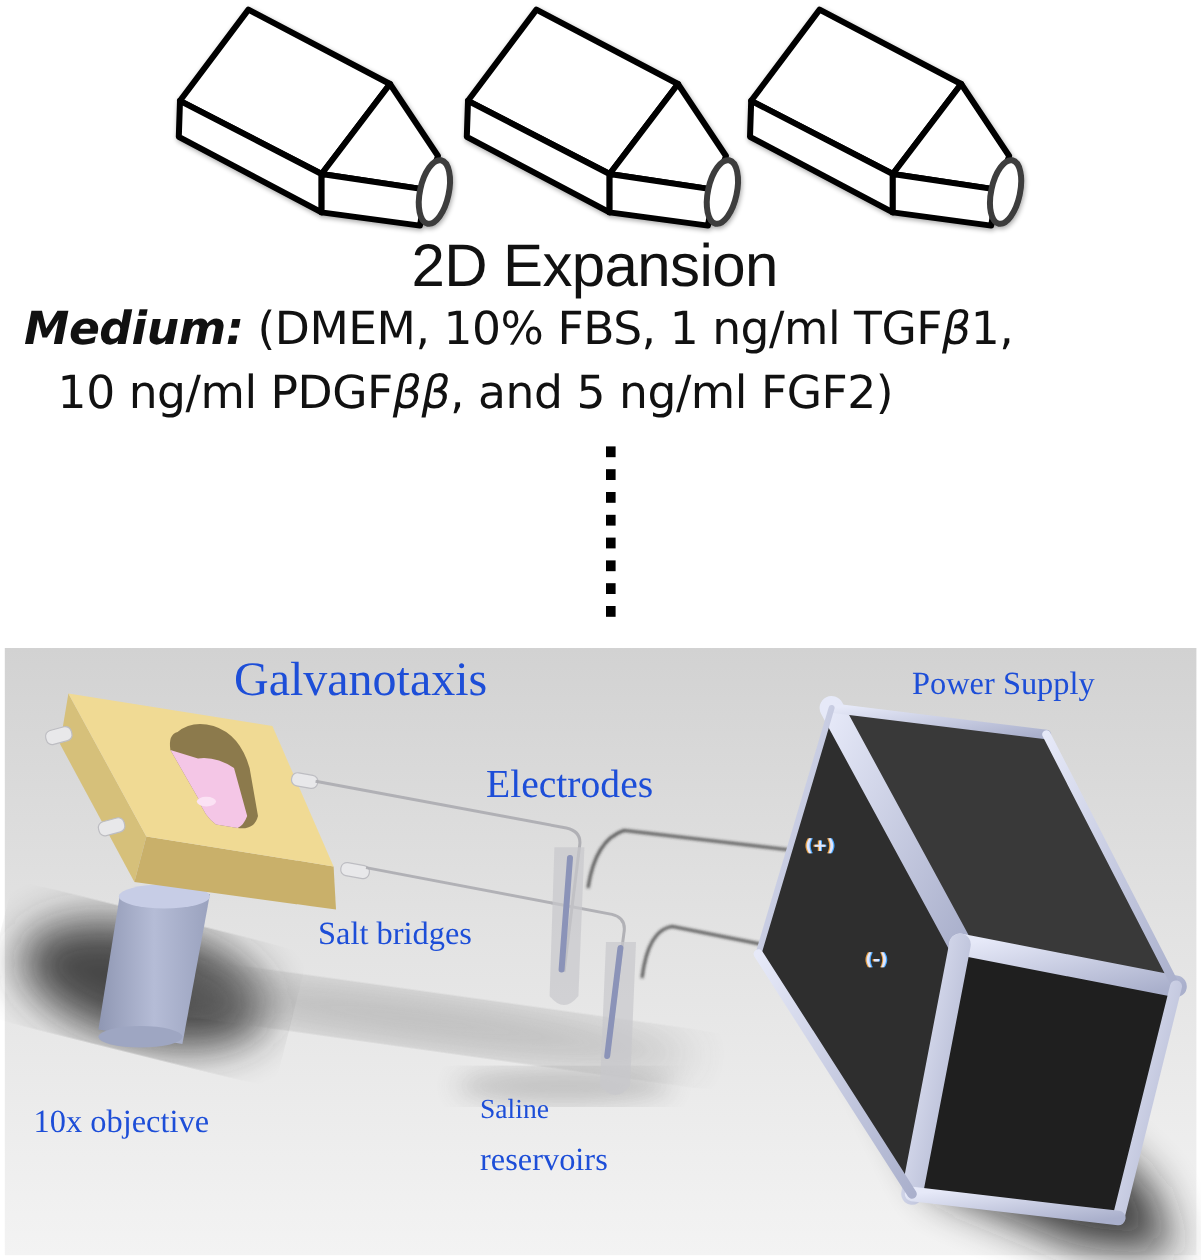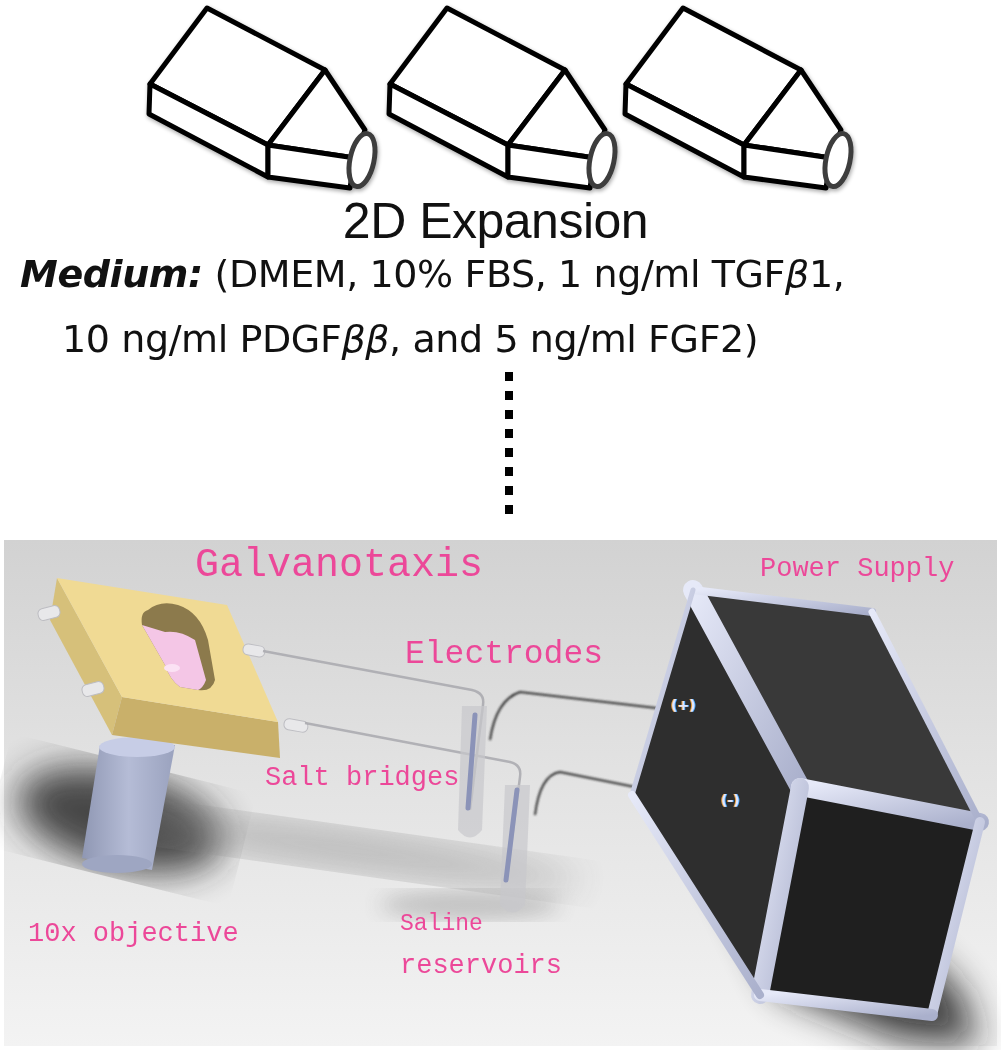--- a/index.html
+++ b/index.html
@@ -3,24 +3,24 @@
 <meta charset="utf-8">
 <style>
   html, body { margin: 0; padding: 0; background: #ffffff; }
   body { width: 1001px; height: 1050px; position: relative; overflow: hidden; font-family: "Liberation Sans", sans-serif; }
   .abs { position: absolute; }
   svg.layer { position: absolute; left: 0; top: 0; }
   .title-2d { left: 0; width: 1001px; top: 196px; text-align: center; font-family: "Liberation Sans", sans-serif; font-size: 50px; color: #111; line-height: 1; padding-left: 0; margin-left: 43px; }
   .title-2d span { position: relative; left: -48px; letter-spacing: -0.5px; }
   .medium-line { font-family: "DejaVu Sans", sans-serif; font-size: 38px; color: #111; line-height: 1; white-space: nowrap; letter-spacing: -0.4px; }
   .medium-line.l1 { left: 20px; top: 255px; }
-  .medium-line.l2 { left: 48px; top: 320px; margin-left: 14px; }
+  .medium-line.l2 { left: 48px; top: 308px; }
   .medium-label { font-weight: bold; font-style: italic; }
   .greek { font-style: italic; }
-  .panel-label { font-family: Liberation Mono, monospace; color: #ec4899; line-height: 1; white-space: nowrap; }
+  .panel-label { font-family: Liberation Serif, serif; color: #1d4ed8; line-height: 1; white-space: nowrap; }
   .galv { left: 195px; top: 546px; font-size: 40px; }
   .ps { left: 760px; top: 556px; font-size: 27px; }
   .elec { left: 405px; top: 638px; font-size: 33px; text-align: right; }
   .salt { left: 265px; top: 765px; font-size: 27px; }
   .obj { left: 28px; top: 921px; font-size: 27px; }
   .saline { left: 400px; top: 913px; font-size: 23px; }
   .reserv { left: 400px; top: 953px; font-size: 27px; }
   .term { font-family: "DejaVu Sans", sans-serif; font-size: 14px; color: #dfe6ff; font-weight: bold; text-shadow: -1px 0 #e8a040, 1px 0 #4aa8ff; line-height: 1; }
   .term.plus { left: 671px; top: 698px; }
   .term.minus { left: 721px; top: 793px; }

